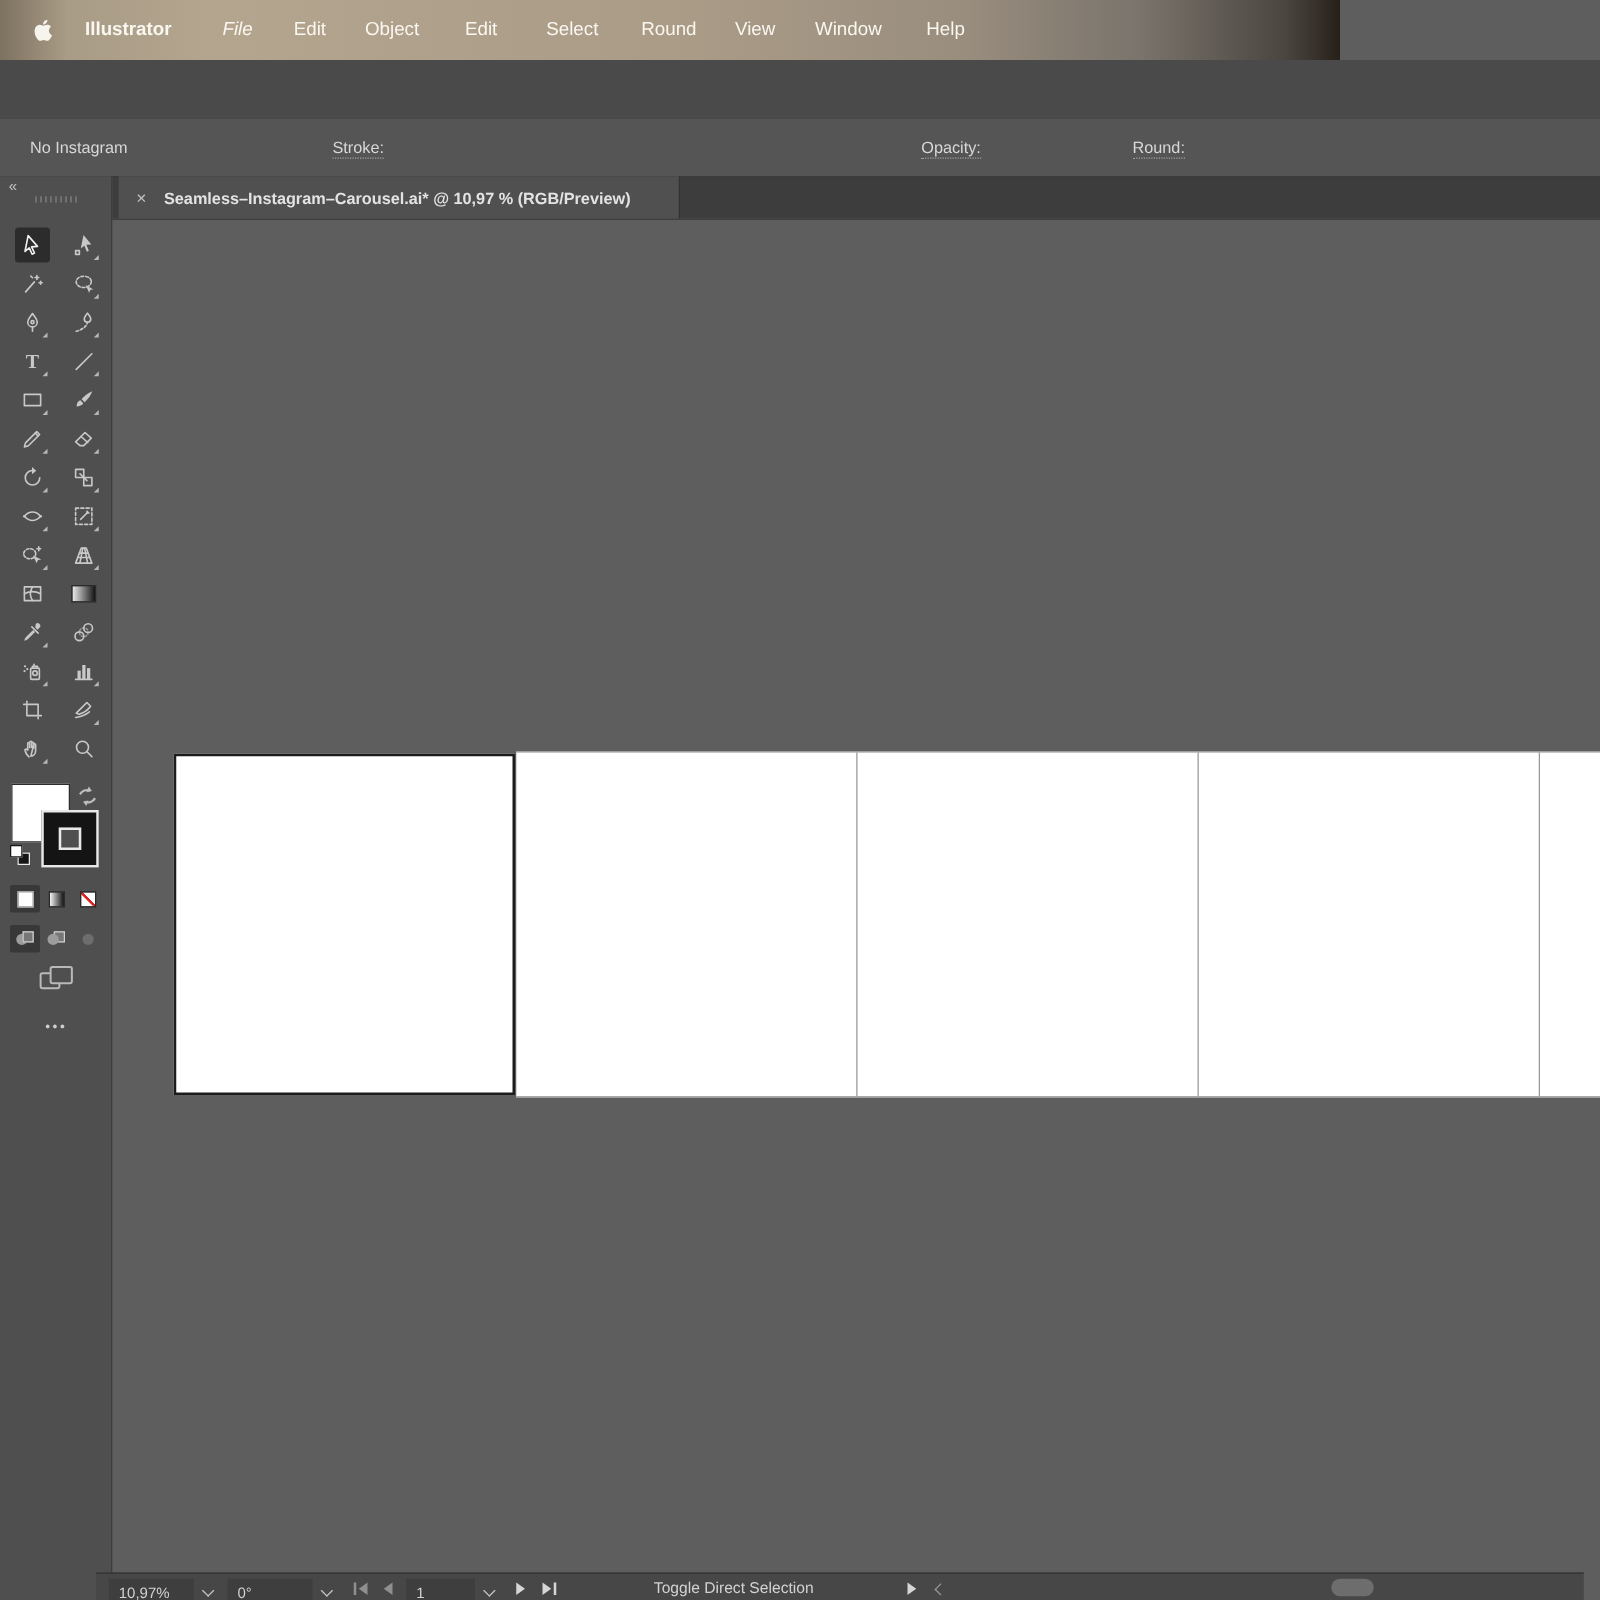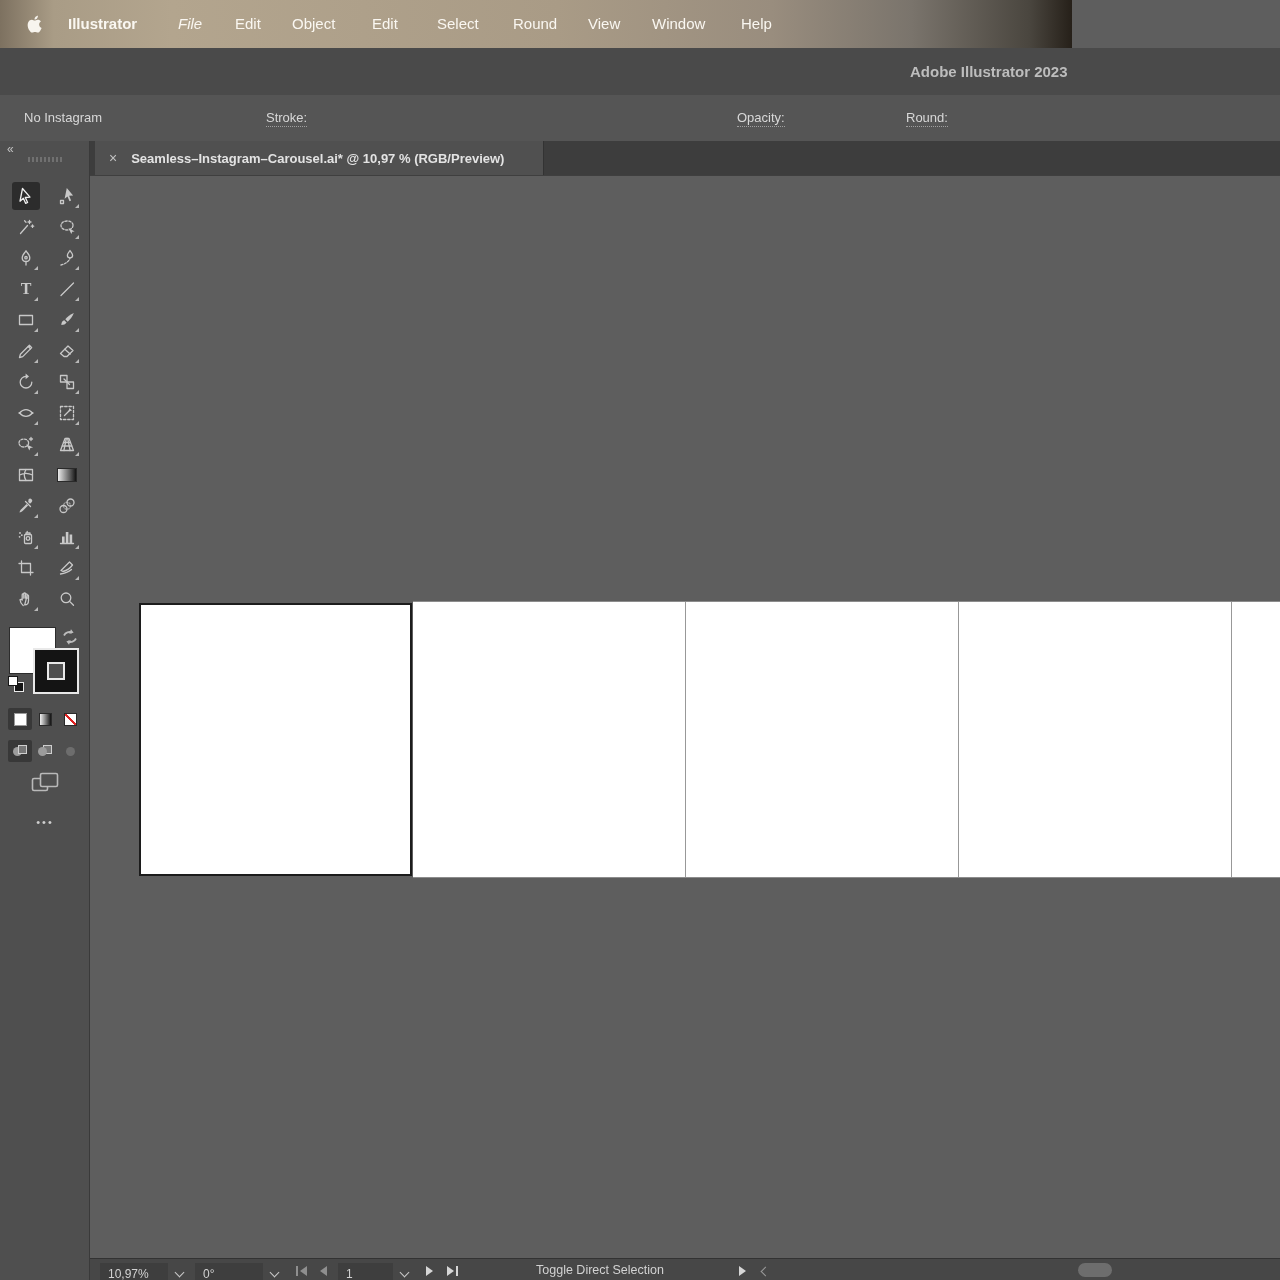--- a/index.html
+++ b/index.html
@@ -92,21 +92,21 @@
 
   
   .canvas{left:90px;top:175px;width:1190px;height:1083px;background:#5e5e5e;border-top:1px solid #3f3f3f;box-sizing:border-box;overflow:hidden;}
   .ab1{position:absolute;left:49px;top:427px;width:273px;height:273px;background:#ffffff;border:2px solid #1c1c1c;box-sizing:border-box;}
   .abstrip{position:absolute;left:323px;top:425px;width:867px;height:277px;background:#ffffff;
     border-top:1px solid #8c8c8c;border-bottom:1px solid #8c8c8c;box-sizing:border-box;display:flex;}
   .abseg{height:100%;box-sizing:border-box;}
   .abseg.divr{border-right:1px solid #989898;}
 
   
-  .statusbar{left:90px;top:1258px;width:1190px;height:22px;background:#474747;border-top:1px solid #323232;box-sizing:border-box;
+  .statusbar{left:77px;top:1258px;width:1190px;height:22px;background:#474747;border-top:1px solid #323232;box-sizing:border-box;
     color:#d2d2d2;font-size:12px;}
   .sfld{position:absolute;top:4px;height:22px;background:#3e3e3e;display:flex;align-items:center;padding-left:8px;box-sizing:border-box;}
   .schev{position:absolute;top:4px;width:22px;height:22px;display:flex;align-items:center;justify-content:center;}
   .navic{position:absolute;top:6px;}
   .navic svg{display:block;}
   .scrollthumb{position:absolute;left:988px;top:4px;width:34px;height:14px;border-radius:7px;background:#6d6d6d;}
 </style>
 </head>
 <body>
 
@@ -134,21 +134,20 @@
   <div class="abs titlebar">
     <span class="light red"></span>
     <span class="light yellow"></span>
     <span class="light green"></span>
     <span class="abs" style="left:99px;top:61px;">
       <svg width="24" height="24" viewBox="0 0 24 24">
           <path d="M12 4l8.5 7.4h-2.3V20h-4.4v-5.4H10V20H5.8v-8.6H3.5z" fill="#b5b5b5"></path>
         </svg>
     </span>
     <span class="tsep"></span>
-    <span class="wintitle">Adobe Illustrator 2023</span>
   </div>
 
   <div class="abs ctrlbar">
     <span class="grip-v"></span>
     <span class="lbl" style="left:24px;">No Instagram</span>
     <span class="vsep" style="left:136px;"></span>
 
     <span class="swatch" style="left:146px;width:26px;background:#ffffff;border:1px solid #2a2a2a;"></span>
     <span class="chevbox" style="left:172px;">
         <span class="chev"></span>

